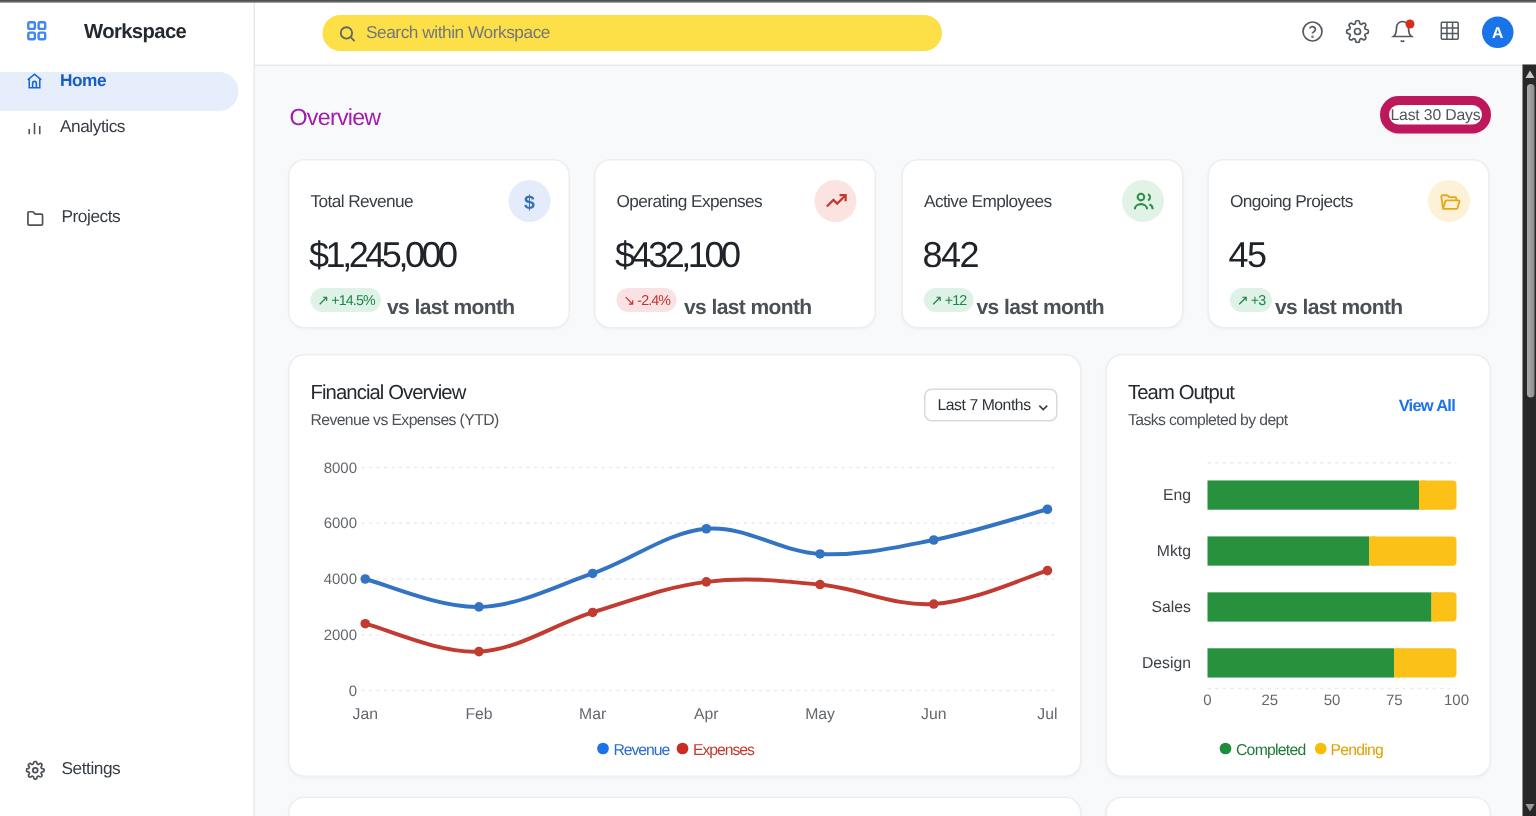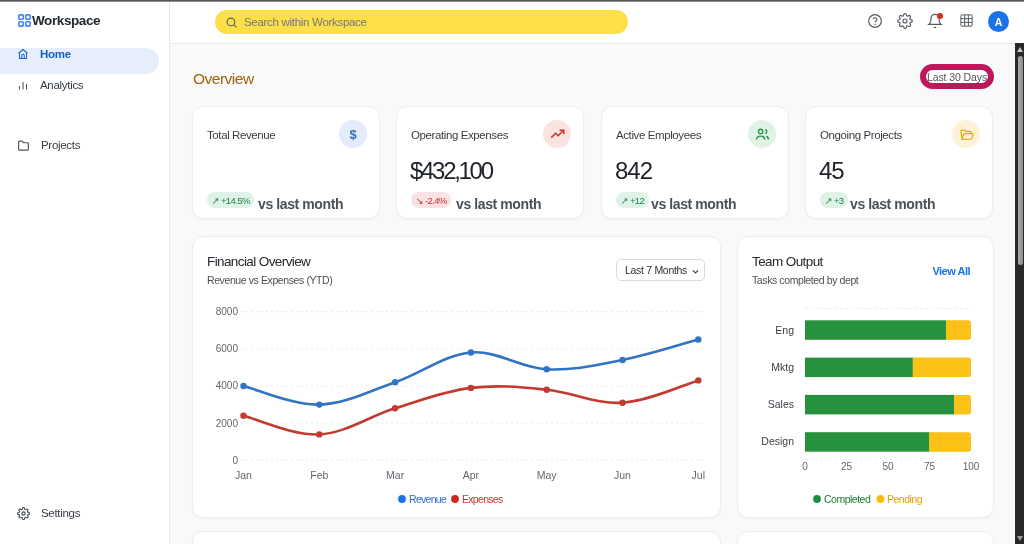--- a/index.html
+++ b/index.html
@@ -1,34 +1,34 @@
 <!DOCTYPE html>
 <html><head><meta charset="utf-8">
 <style>
 *{margin:0;padding:0;box-sizing:border-box}
 html,body{width:1024px;height:544px;overflow:hidden;font-family:"Liberation Sans",sans-serif;background:#f8f9fa}
 #topline{position:absolute;left:0;top:0;width:1024px;height:2px;background:linear-gradient(#454545 0%,#6a6a6a 60%,#c8c8c8 100%);z-index:50}
 
 #sidebar{position:absolute;left:0;top:0;width:170px;height:544px;background:#fff;border-right:1px solid #e7e9ec;z-index:10}
 #logo{position:absolute;left:17px;top:13px;display:flex;align-items:center}
-#logo span{font-size:13.5px;font-weight:bold;color:#24292f;margin-left:0;letter-spacing:-.4px}
+#logo span{font-size:13.5px;font-weight:bold;color:#24292f;margin-left:24px;letter-spacing:-.4px}
 .navpill{position:absolute;left:0;top:48px;width:159px;height:26px;background:#e6eefb;border-radius:0 13px 13px 0}
 .navitem{position:absolute;left:0;width:170px;height:26px;display:flex;}
 .navitem svg{margin-left:17px}
 .navitem .t{font-size:11.5px;color:#363c43;margin-left:11px;letter-spacing:-.3px}
 .navitem .t.act{color:#175dc6;font-weight:bold}
 
 #topbar{position:absolute;left:170px;top:0;width:854px;height:44px;background:#fff;border-bottom:1px solid #e8eaed;z-index:5}
 #search{position:absolute;left:45px;top:10px;width:413px;height:24px;background:#fde047;border-radius:12px;display:flex;align-items:center}
 #search .ph{font-size:11.5px;color:#73777c;margin-left:6px;letter-spacing:-.3px}
 .tbicon{position:absolute;top:13px}
 #avatar{position:absolute;left:818px;top:11px;width:21px;height:21px;border-radius:50%;background:#1a73e8;color:#fff;font-size:10.5px;font-weight:bold;display:flex;align-items:center;justify-content:center}
 #beldot{position:absolute;left:767px;top:13px;width:6px;height:6px;border-radius:50%;background:#d62d20;z-index:6}
 
-#ovh{position:absolute;left:193px;top:70px;font-size:15.5px;color:#a16207;letter-spacing:-.5px}
+#ovh{position:absolute;left:193px;top:70px;font-size:15.5px;color:#a21caf;letter-spacing:-.5px}
 #last30{position:absolute;left:920px;top:64px;width:74px;height:25px;background:#fff;border:6px solid #be185d;border-radius:13px;box-shadow:0 1px 2px rgba(0,0,0,.05);font-size:10.5px;color:#51565c;display:flex;align-items:center;justify-content:center;letter-spacing:-.1px}
 .card{position:absolute;background:#fff;border:1px solid #eceef1;border-radius:11px;box-shadow:0 1px 2px rgba(0,0,0,.03)}
 .stat{top:106px;width:188px;height:113px}
 .stat .lbl{position:absolute;left:14px;top:22px;font-size:11.5px;color:#383e46;letter-spacing:-.4px}
 .stat .ic{position:absolute;right:12px;top:13px;width:28px;height:28px;border-radius:50%;display:flex;align-items:center;justify-content:center}
 .stat .val{position:absolute;left:13px;top:50px;font-size:24px;color:#20242a;letter-spacing:-2.3px}
 .badge{position:absolute;left:14px;top:85px;height:16px;border-radius:8px;display:flex;align-items:center;padding:0 4.5px;font-size:9.5px;font-weight:normal;letter-spacing:-.6px}
 .badge.g{background:#def2e7;color:#20854a}
 .badge.r{background:#fae1e3;color:#c2342c}
 .vslm{position:absolute;top:89px;font-size:14px;font-weight:bold;color:#4a5056;letter-spacing:-.4px}
@@ -122,20 +122,21 @@
   <div id="avatar">A</div>
 </div>
 <div id="ovh">Overview</div>
 <div id="last30">Last 30 Days</div>
 
 <div class="card stat" style="left:192px">
   <div class="lbl">Total Revenue</div>
   <div class="ic" style="background:#e4ecfb">
       <span style="color:#3a6db6;font-size:13px;font-weight:bold">$</span>
     </div>
+  <div class="val">$1,245,000</div>
   <div class="badge g">↗ +14.5%</div>
   <div class="vslm" style="left:65px">vs last month</div>
 </div>
 <div class="card stat" style="left:396px">
   <div class="lbl">Operating Expenses</div>
   <div class="ic" style="background:#fbe3e2">
       <svg width="15" height="15" viewBox="0 0 24 24" fill="none" stroke="#c43a30" stroke-width="2.4">
         <polyline points="2 17 9 10 13 14 22 5"></polyline>
         <polyline points="15.5 5 22 5 22 11.5"></polyline>
       </svg>

